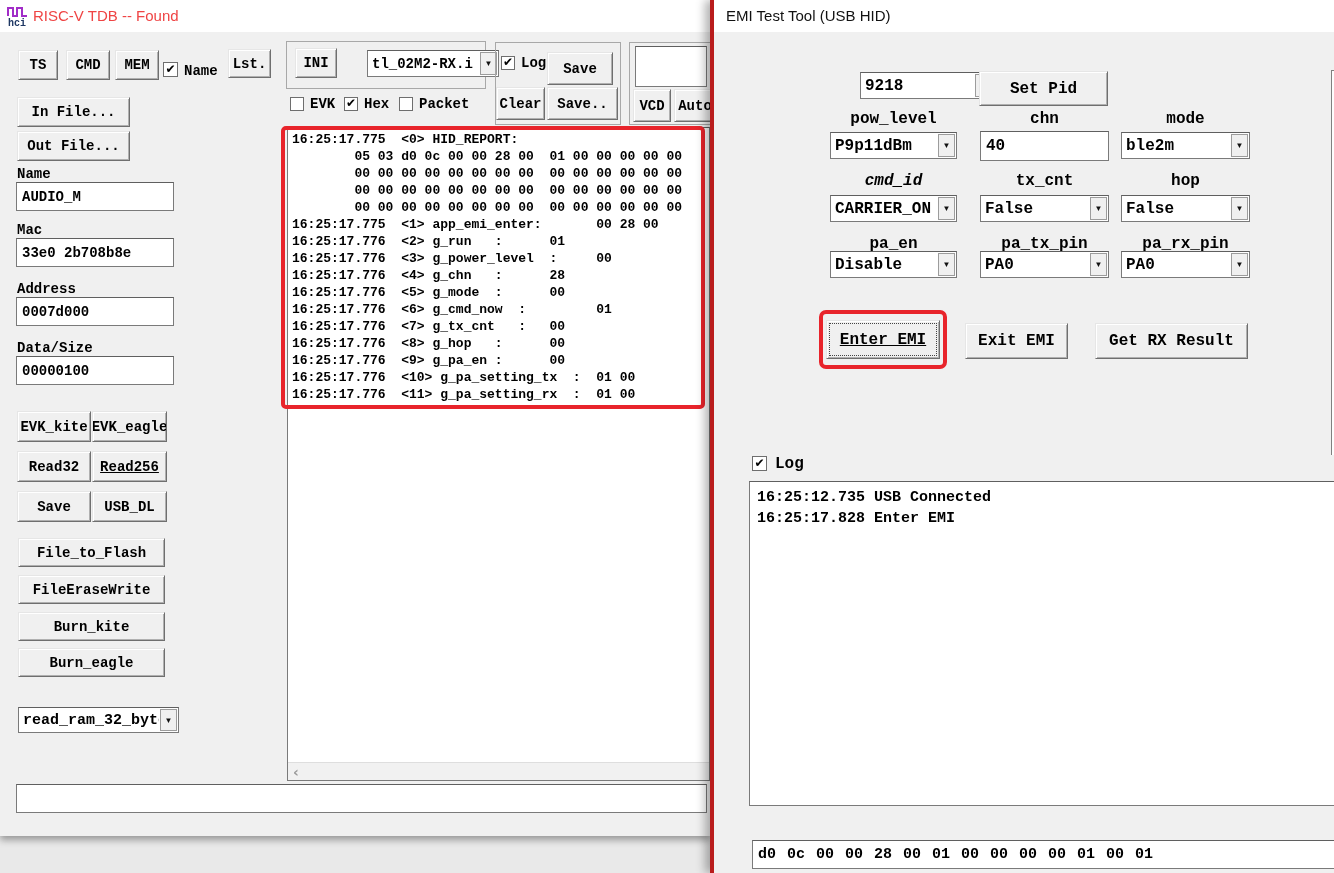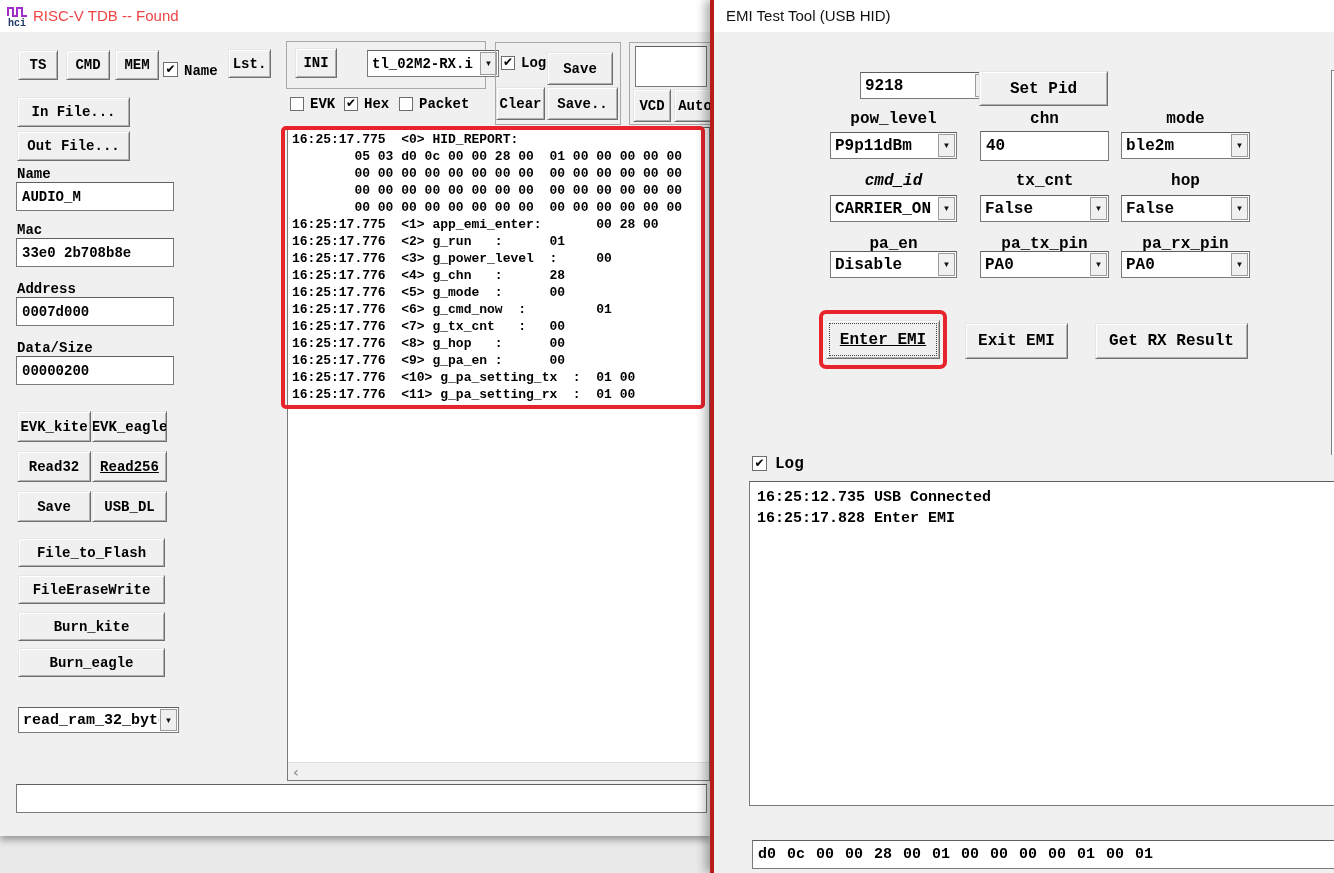--- a/index.html
+++ b/index.html
@@ -75,21 +75,21 @@
   <span class="lb" style="left:17px;top:166px;font-size:14px;">Name</span>
   <div class="field" style="left:16px;top:182px;width:158px;height:29px;font-size:14px;">AUDIO_M</div>
 
   <span class="lb" style="left:17px;top:222px;font-size:14px;">Mac</span>
   <div class="field" style="left:16px;top:238px;width:158px;height:29px;font-size:14px;">33e0 2b708b8e</div>
 
   <span class="lb" style="left:17px;top:281px;font-size:14px;">Address</span>
   <div class="field" style="left:16px;top:297px;width:158px;height:29px;font-size:14px;">0007d000</div>
 
   <span class="lb" style="left:17px;top:340px;font-size:14px;">Data/Size</span>
-  <div class="field" style="left:16px;top:356px;width:158px;height:29px;font-size:14px;">00000200</div>
+  <div class="field" style="left:16px;top:356px;width:158px;height:29px;font-size:14px;">00000100</div>
 
   <div class="btn btn14" style="left:17px;top:411px;width:74px;height:31px;">EVK_kite</div>
   <div class="btn btn14" style="left:92px;top:411px;width:75px;height:31px;">EVK_eagle</div>
   <div class="btn btn14" style="left:17px;top:451px;width:74px;height:31px;">Read32</div>
   <div class="btn btn14" style="left:92px;top:451px;width:75px;height:31px;text-decoration:underline;">Read256</div>
   <div class="btn btn14" style="left:17px;top:491px;width:74px;height:31px;">Save</div>
   <div class="btn btn14" style="left:92px;top:491px;width:75px;height:31px;">USB_DL</div>
 
   <div class="btn btn14" style="left:18px;top:538px;width:147px;height:29px;">File_to_Flash</div>
   <div class="btn btn14" style="left:18px;top:575px;width:147px;height:29px;">FileEraseWrite</div>

